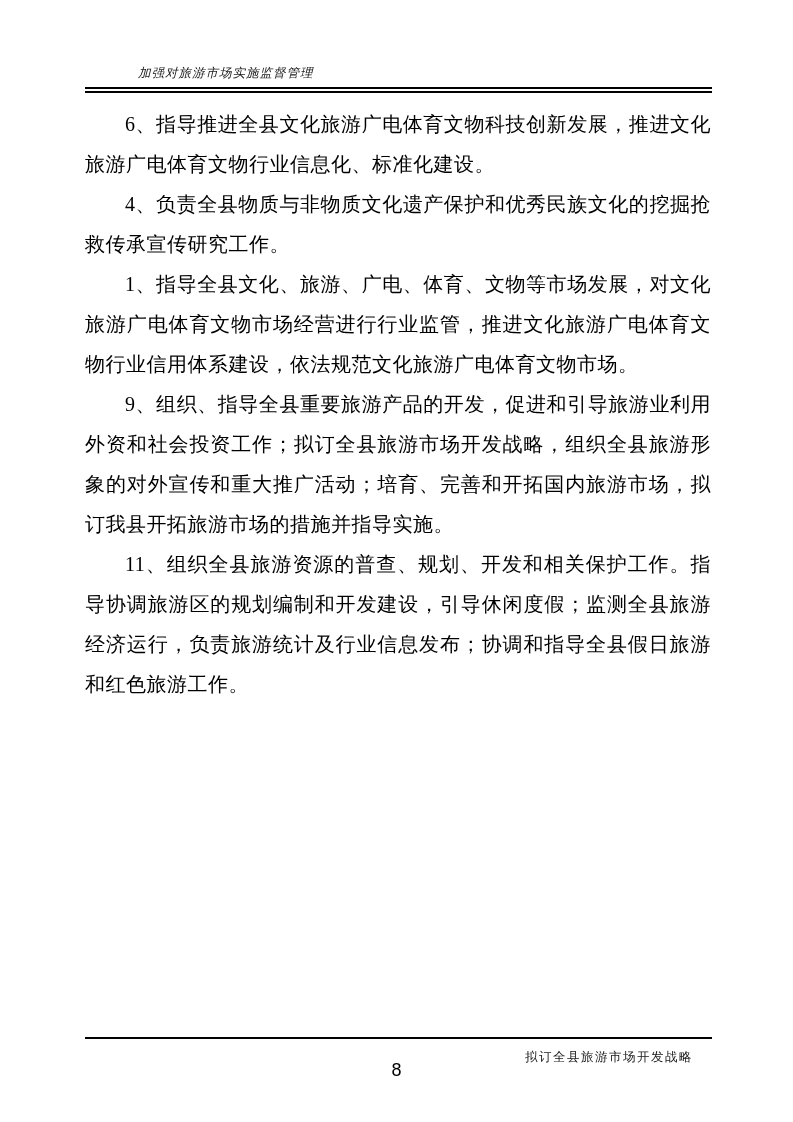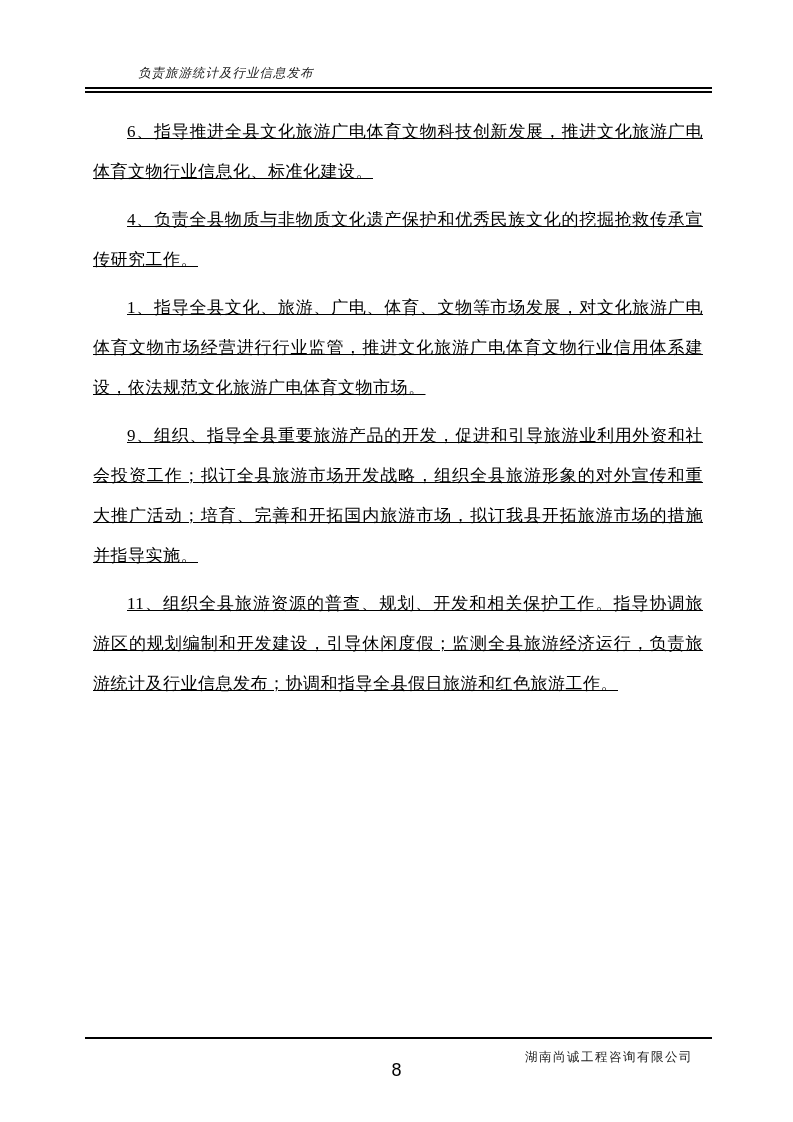--- a/index.html
+++ b/index.html
@@ -51,29 +51,28 @@
   }
 
   
   .doc-body {
     position: absolute;
     left: 85px;
     top: 104px;
     width: 626px;
   }
   .doc-body p {
-    margin: 8px;
-    font-size: 17px;
+    margin: 0;
+    font-size: 20px;
     line-height: 40px;
     text-align: justify;
     text-justify: inter-ideograph;
     text-indent: 2em;
     color: #000000;
     letter-spacing: 0.5px;
-    text-decoration: underline;
   }
 
   
   .footer-rule {
     position: absolute;
     left: 85px;
     width: 627px;
     top: 1037px;
     height: 1.5px;
     background: #000000;
@@ -100,33 +99,33 @@
     font-family: "Liberation Sans", "DejaVu Sans", sans-serif;
     color: #000000;
   }
 </style>
 </head>
 <body>
 
 <div class="page">
 
   <div class="header">
-    <span class="header-title">负责旅游统计及行业信息发布</span>
+    <span class="header-title">加强对旅游市场实施监督管理</span>
     <div class="header-rule">
       <div class="bar-top"></div>
       <div class="bar-gap"></div>
       <div class="bar-bottom"></div>
     </div>
   </div>
 
   <div class="doc-body">
     <p>6、指导推进全县文化旅游广电体育文物科技创新发展，推进文化旅游广电体育文物行业信息化、标准化建设。</p>
     <p>4、负责全县物质与非物质文化遗产保护和优秀民族文化的挖掘抢救传承宣传研究工作。</p>
     <p>1、指导全县文化、旅游、广电、体育、文物等市场发展，对文化旅游广电体育文物市场经营进行行业监管，推进文化旅游广电体育文物行业信用体系建设，依法规范文化旅游广电体育文物市场。</p>
     <p>9、组织、指导全县重要旅游产品的开发，促进和引导旅游业利用外资和社会投资工作；拟订全县旅游市场开发战略，组织全县旅游形象的对外宣传和重大推广活动；培育、完善和开拓国内旅游市场，拟订我县开拓旅游市场的措施并指导实施。</p>
     <p>11、组织全县旅游资源的普查、规划、开发和相关保护工作。指导协调旅游区的规划编制和开发建设，引导休闲度假；监测全县旅游经济运行，负责旅游统计及行业信息发布；协调和指导全县假日旅游和红色旅游工作。</p>
   </div>
 
   <div class="footer-rule"></div>
-  <div class="footer-company">湖南尚诚工程咨询有限公司</div>
+  <div class="footer-company">拟订全县旅游市场开发战略</div>
   <div class="page-number">8</div>
 
 </div>
 
 </body></html>

